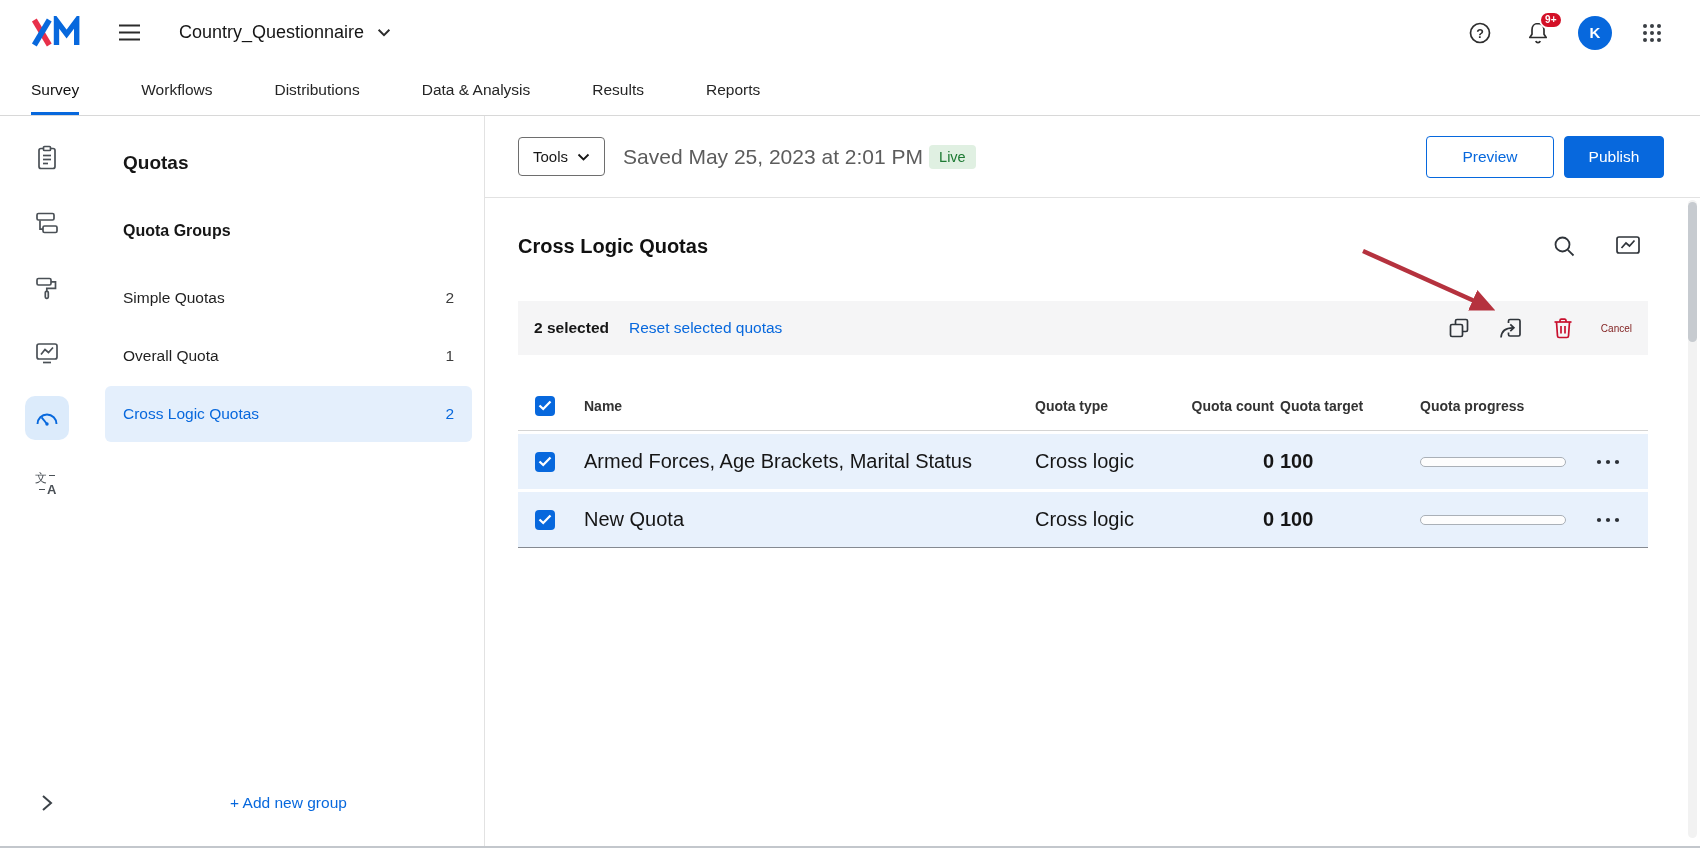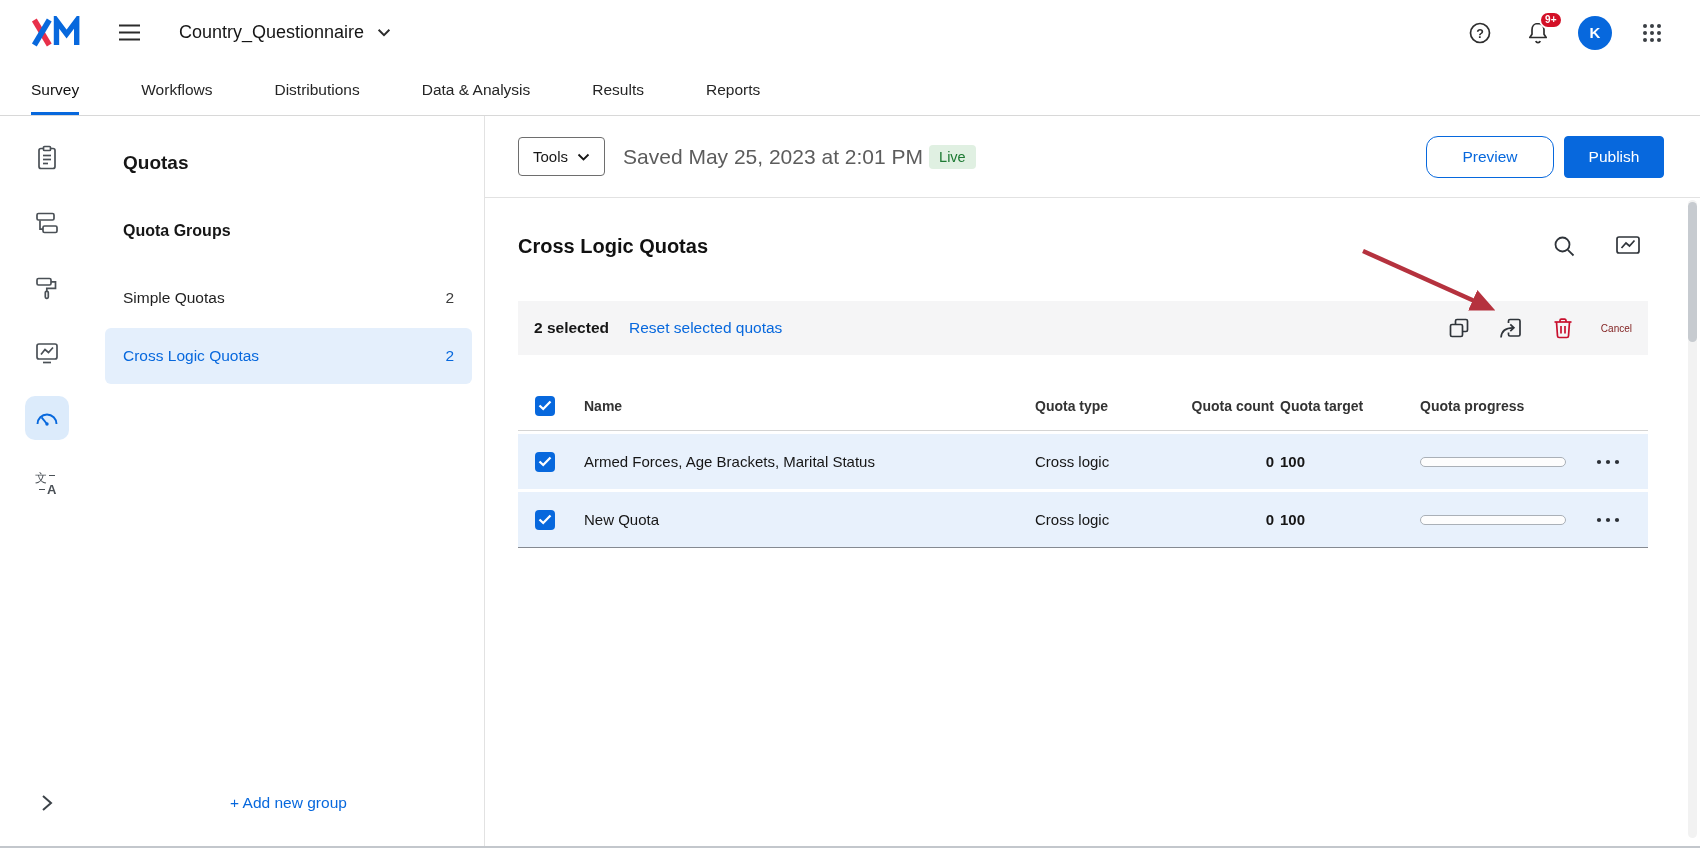--- a/index.html
+++ b/index.html
@@ -40,21 +40,21 @@
   .group-item.selected .gi-count{color:#0768dd}
   .add-group{position:absolute;bottom:34px;left:0;right:0;text-align:center;color:#0768dd;font-size:15.5px;font-weight:500;cursor:pointer}
 
   .main{flex:1;position:relative;min-width:0}
 
   
   .toolbar{height:82px;display:flex;align-items:center;padding:0 36px 0 33px;border-bottom:1px solid #e2e2e2}
   .btn-tools{display:flex;align-items:center;gap:9px;border:1px solid #6e6e6e;border-radius:4px;padding:10px 14px;font-size:15px;font-weight:400;background:#fff;cursor:pointer;color:#161616}
   .saved-text{margin-left:18px;color:#5c5c5c;font-size:21px}
   .live-badge{margin-left:6px;background:#e0f0e2;color:#1d7a33;font-size:14.5px;padding:4px 10px;border-radius:4px}
-  .btn-preview{margin-left:auto;border:1px solid #0768dd;color:#0768dd;background:#fff;border-radius:12px;padding:11px 0;width:128px;text-align:center;font-size:15.5px;cursor:pointer}
+  .btn-preview{margin-left:auto;border:1px solid #0768dd;color:#0768dd;background:#fff;border-radius:4px;padding:11px 0;width:128px;text-align:center;font-size:15.5px;cursor:pointer}
   .btn-publish{margin-left:10px;background:#0768dd;color:#fff;border:1px solid #0768dd;border-radius:4px;padding:11px 0;width:100px;text-align:center;font-size:15.5px;cursor:pointer}
 
   
   .content{padding:0 52px 0 33px}
   .content-head{margin-top:24px;height:48px;display:flex;align-items:center}
   .content-title{font-size:20px;font-weight:600;color:#111}
   .head-icons{margin-left:auto;display:flex;align-items:center;gap:24px}
   .icon-btn{width:40px;height:40px;display:flex;align-items:center;justify-content:center;cursor:pointer}
   .btn-addquota{margin-left:20px;display:flex;align-items:stretch;border:1px solid #0768dd;border-radius:4px;background:#fff;cursor:pointer;height:44px;overflow:hidden}
   .aq-label{display:flex;align-items:center;padding:0 22px;color:#0768dd;font-size:15.5px;white-space:nowrap}
@@ -64,21 +64,21 @@
   .selection-bar{margin-top:31px;height:54px;background:#f5f5f6;display:flex;align-items:center;padding:0 16px}
   .sel-count{font-size:15.5px;font-weight:700;color:#161616}
   .sel-reset{margin-left:20px;color:#0768dd;font-size:15.5px;cursor:pointer}
   .sel-actions{margin-left:auto;display:flex;align-items:center;gap:16px}
   .sel-icon{width:36px;height:36px;display:flex;align-items:center;justify-content:center;cursor:pointer}
   .sel-cancel{color:#7f1d1d;font-size:10px;cursor:pointer;margin-left:4px;font-weight:500}
 
   
   .table{margin-top:26px;border-bottom:1px solid #858a91}
   .thead{height:50px;display:flex;align-items:center;border-bottom:1px solid #d4d4d4;font-size:14px;font-weight:700;color:#333}
-  .trow{height:55px;display:flex;align-items:center;background:#e8f1fc;margin-top:3px;font-size:15px;color:#161616;cursor:pointer}
+  .trow{height:55px;display:flex;align-items:center;background:#e8f1fc;margin-top:3px;font-size:20px;color:#161616;cursor:pointer}
   .col-cb{width:66px;display:flex;align-items:center;padding-left:17px}
   .col-name{flex:1}
   .col-type{width:150px}
   .col-count{width:95px;text-align:right;padding-right:6px}
   .col-target{width:115px;text-align:left;padding-right:6px}
   .col-progress{width:172px;padding-left:25px;display:flex;align-items:center}
   .col-menu{width:81px;display:flex;justify-content:center}
   .num{font-weight:600}
   .checkbox{width:20px;height:20px;background:#0768dd;border-radius:4px;display:flex;align-items:center;justify-content:center;cursor:pointer}
   .progress{width:146px;height:10px;border:1px solid #aab0b7;border-radius:5px;background:#fdfdfd;overflow:hidden}
@@ -214,20 +214,24 @@
       </span>
     </aside>
 
     <aside class="groups">
       <div class="groups-title">Quotas</div>
       <div class="groups-header">Quota Groups</div>
       <div class="group-item">
         <span class="gi-label">Simple Quotas</span>
         <span class="gi-count">2</span>
       </div>
+      <div class="group-item">
+        <span class="gi-label">Overall Quota</span>
+        <span class="gi-count">1</span>
+      </div>
       <div class="group-item selected">
         <span class="gi-label">Cross Logic Quotas</span>
         <span class="gi-count">2</span>
       </div>
       <div class="add-group">+ Add new group</div>
     </aside>
 
     <main class="main">
 
       <div class="toolbar">

